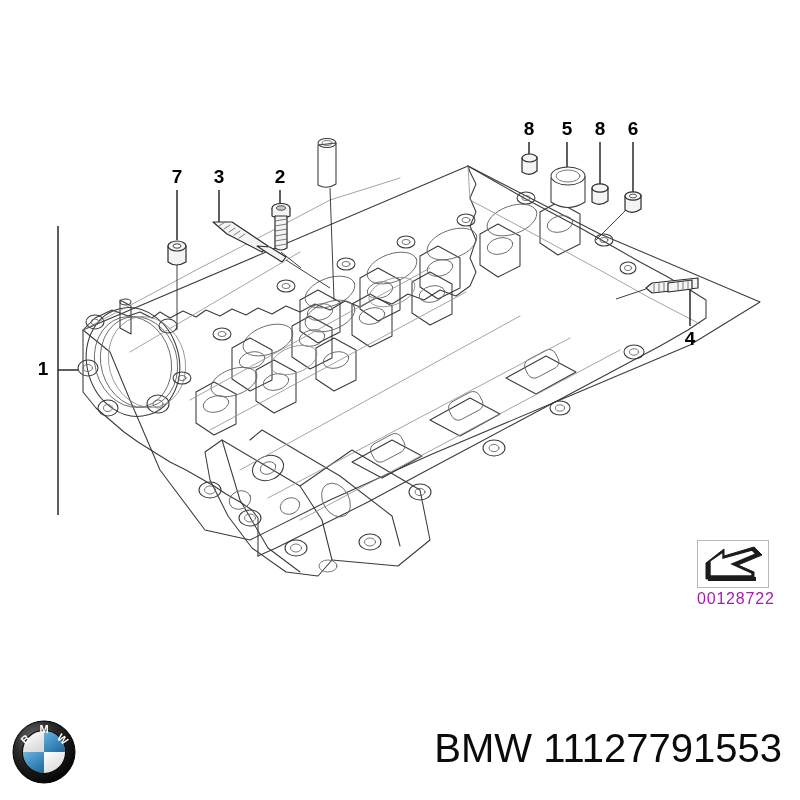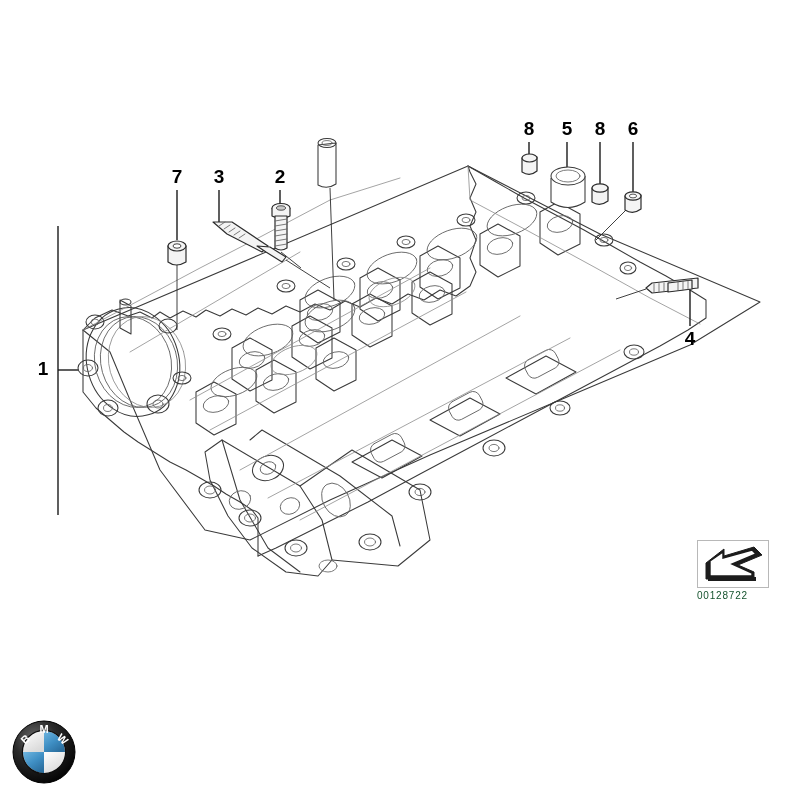--- a/index.html
+++ b/index.html
@@ -87,23 +87,23 @@
     border: 1px solid #b8b8b8;
     background: #ffffff;
     box-sizing: border-box;
   }
   .idbox svg { display: block; }
   .idcode {
     position: absolute;
     left: 697px;
     top: 590px;
     font-family: "Liberation Sans", sans-serif;
-    font-size: 10px;
+    font-size: 16px;
     letter-spacing: 0.8px;
-    color: #14532d;
+    color: #a21caf;
     white-space: nowrap;
   }
   .footer {
     position: absolute;
     left: 0;
     top: 712px;
     width: 800px;
     height: 88px;
   }
   .footer-logo {
@@ -440,15 +440,16 @@
         </g>
         <circle cx="32" cy="32" r="21.6" fill="none" stroke="#0d0d0d" stroke-width="1.2"></circle>
         <circle cx="32" cy="32" r="31" fill="none" stroke="#000000" stroke-width="1"></circle>
         <g fill="#ffffff" font-family="'Liberation Sans', sans-serif" font-size="11" font-weight="bold">
           <text x="16" y="22" transform="rotate(-42 16 22)" text-anchor="middle">B</text>
           <text x="32" y="13" text-anchor="middle">M</text>
           <text x="48" y="22" transform="rotate(42 48 22)" text-anchor="middle">W</text>
         </g>
       </svg>
     </div>
+    <div class="footer-caption">BMW 11127791553</div>
   </div>
 
 </div>
 
 </body></html>

